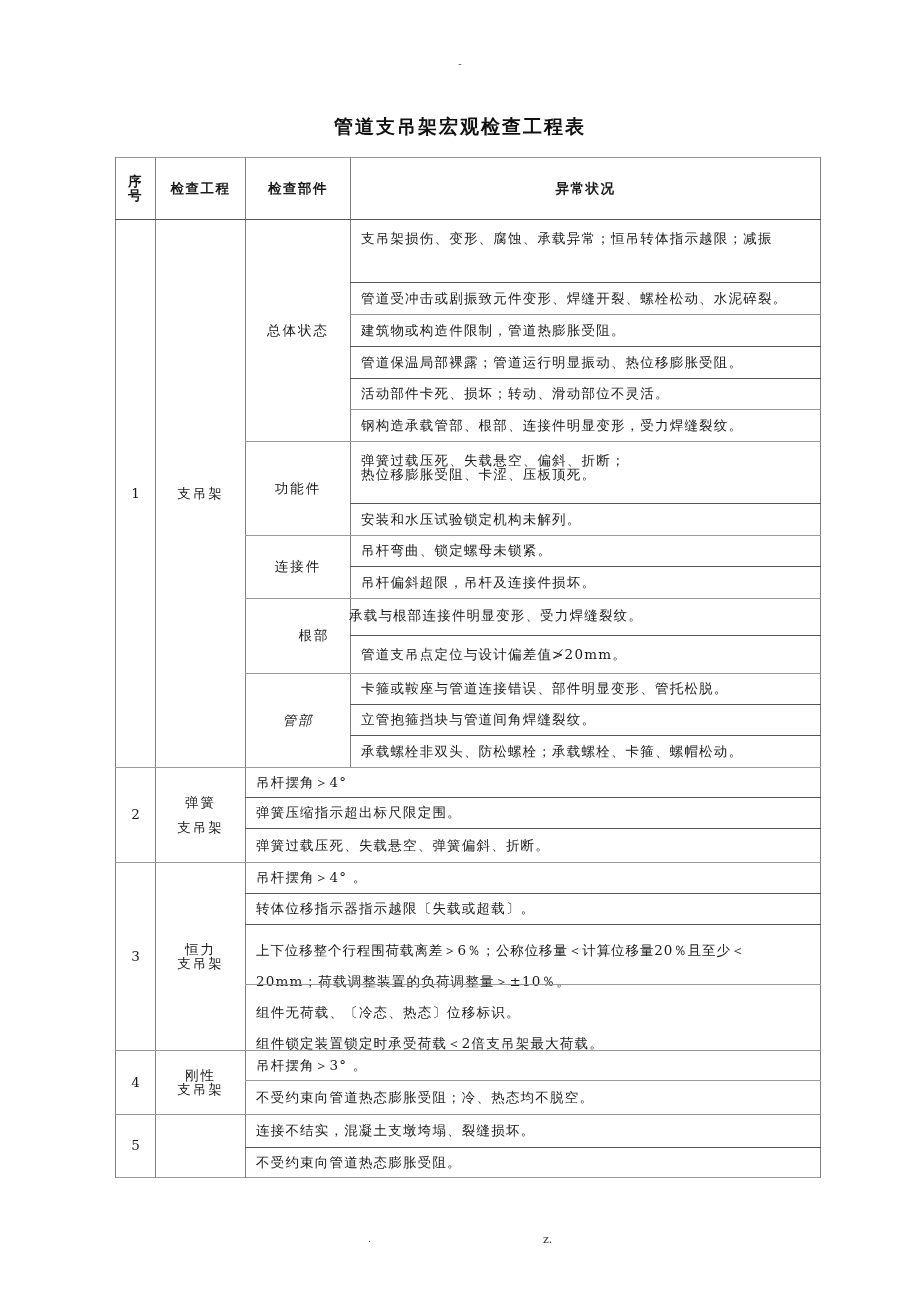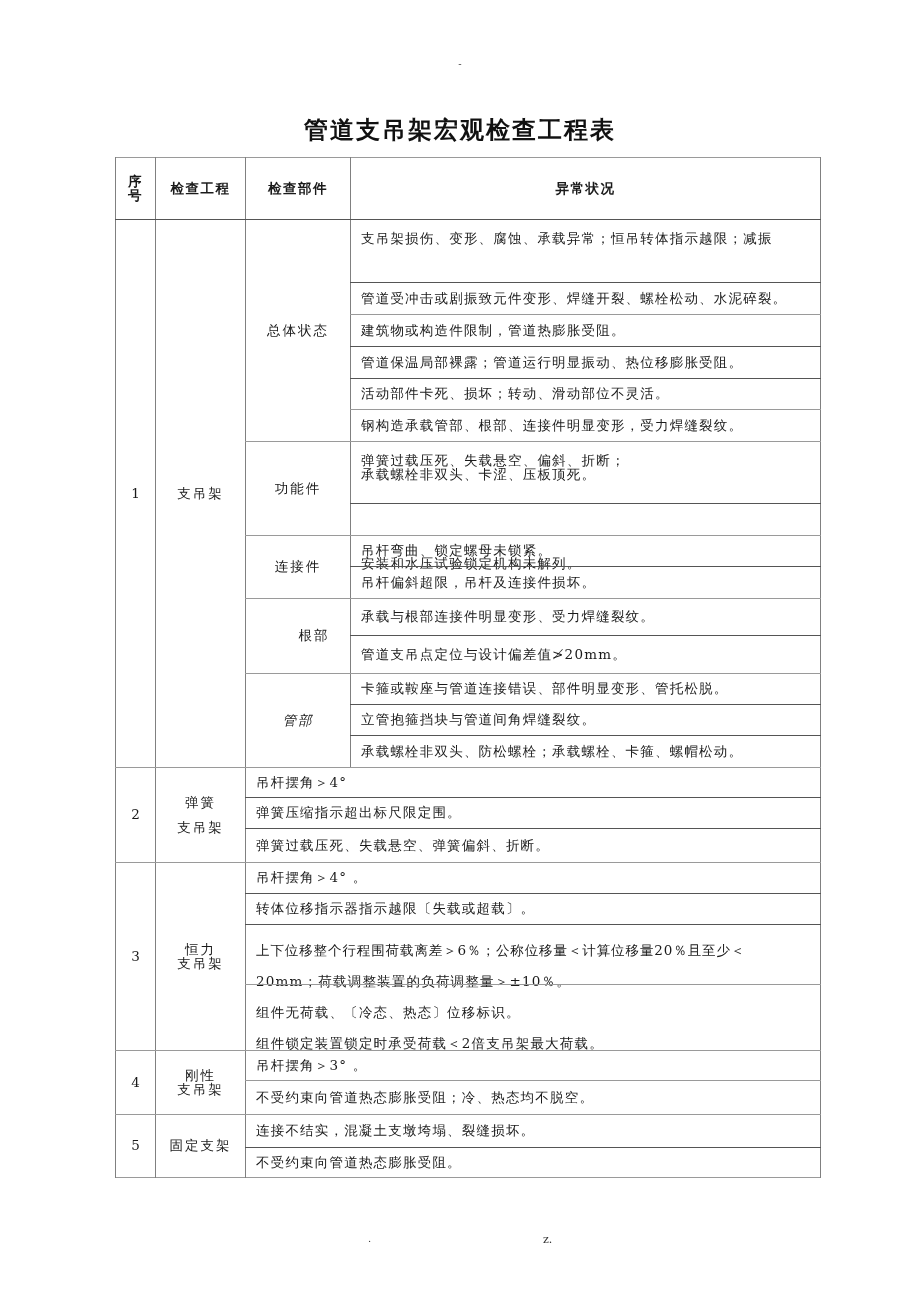--- a/index.html
+++ b/index.html
@@ -1,20 +1,20 @@
 <!DOCTYPE html>
 <html><head>
   <meta charset="utf-8">
   <style>
     html, body { margin: 0; padding: 0; background: #ffffff; }
     body { width: 920px; height: 1302px; position: relative; overflow: hidden;
            font-family: "DejaVu Serif", "Liberation Serif", serif; color: #1a1a1a; }
     .header-mark { position: absolute; top: 58px; left: 0; width: 920px; text-align: center; font-size: 10px; color: #333; }
     .title { position: absolute; top: 114px; left: 0; width: 920px; text-align: center;
-             font-size: 24px; font-weight: bold; letter-spacing: 2px; color: #111; }
+             font-size: 19px; font-weight: bold; letter-spacing: 2px; color: #111; }
     .footer-left { position: absolute; top: 1233px; left: 368px; font-size: 10px; color: #333; }
     .footer-right { position: absolute; top: 1233px; left: 543px; font-size: 11px; color: #333; }
     .center { display: flex; align-items: center; justify-content: center; text-align: center; }
     .hdr { font-weight: bold; font-size: 13.5px; letter-spacing: 1.5px; }
     .spaced { letter-spacing: 2px; }
     .desc { display: flex; align-items: center; padding-left: 10px; letter-spacing: 1.2px; white-space: nowrap; }
     .desc.two { display: block; padding-top: 12px; line-height: 31px; white-space: normal; padding-right: 4px; }
     .stack { display: flex; flex-direction: column; align-items: center; justify-content: center; line-height: 31px; }
   </style>
 </head>
@@ -66,34 +66,34 @@
   <div class="c desc" style="left:351px; top:347px; width:469px; height:31px;">管道保温局部裸露；管道运行明显振动、热位移膨胀受阻。</div>
   <div class="h" style="left:350px; top:378px; width:471px;"></div>
   <div class="c desc" style="left:351px; top:379px; width:469px; height:30px;">活动部件卡死、损坏；转动、滑动部位不灵活。</div>
   <div class="h l" style="left:350px; top:409px; width:471px;"></div>
   <div class="c desc" style="left:351px; top:410px; width:469px; height:31px;">钢构造承载管部、根部、连接件明显变形，受力焊缝裂纹。</div>
   <div class="h l" style="left:245px; top:441px; width:576px;"></div>
 
   <div class="c center spaced" style="left:246px; top:442px; width:104px; height:93px;">功能件</div>
   <div class="c desc two" style="left:351px; top:442px; width:469px; height:61px;">
     <div>弹簧过载压死、失载悬空、偏斜、折断；</div>
-    <div>承载螺栓非双头、卡涩、压板顶死。</div>
+    <div>热位移膨胀受阻、卡涩、压板顶死。</div>
   </div>
   <div class="h" style="left:350px; top:503px; width:471px;"></div>
-  <div class="c desc" style="left:351px; top:504px; width:469px; height:31px;margin-top:44px;">安装和水压试验锁定机构未解列。</div>
+  <div class="c desc" style="left:351px; top:504px; width:469px; height:31px;">安装和水压试验锁定机构未解列。</div>
   <div class="h l" style="left:245px; top:535px; width:576px;"></div>
 
   <div class="c center spaced" style="left:246px; top:536px; width:104px; height:62px;">连接件</div>
   <div class="c desc" style="left:351px; top:536px; width:469px; height:30px;">吊杆弯曲、锁定螺母未锁紧。</div>
   <div class="h" style="left:350px; top:566px; width:471px;"></div>
   <div class="c desc" style="left:351px; top:567px; width:469px; height:31px;">吊杆偏斜超限，吊杆及连接件损坏。</div>
   <div class="h l" style="left:245px; top:598px; width:576px;"></div>
 
   <div class="c center spaced" style="left:262px; top:599px; width:104px; height:74px;">根部</div>
-  <div class="c desc" style="left:351px; top:599px; width:469px; height:36px;">承载与根部连接件明显变形、受力焊缝裂纹。</div>
+  <div class="c desc" style="left:339px; top:599px; width:469px; height:36px;font-family:Liberation Mono, monospace;">承载与根部连接件明显变形、受力焊缝裂纹。</div>
   <div class="h" style="left:350px; top:635px; width:471px;"></div>
   <div class="c desc" style="left:351px; top:636px; width:469px; height:37px;">管道支吊点定位与设计偏差值≯20mm。</div>
   <div class="h l" style="left:245px; top:673px; width:576px;"></div>
 
   <div class="c center spaced" style="left:246px; top:674px; width:104px; height:93px;font-style:italic;">管部</div>
   <div class="c desc" style="left:351px; top:674px; width:469px; height:30px;">卡箍或鞍座与管道连接错误、部件明显变形、管托松脱。</div>
   <div class="h" style="left:350px; top:704px; width:471px;"></div>
   <div class="c desc" style="left:351px; top:705px; width:469px; height:30px;">立管抱箍挡块与管道间角焊缝裂纹。</div>
   <div class="h" style="left:350px; top:735px; width:471px;"></div>
   <div class="c desc" style="left:351px; top:736px; width:469px; height:31px;">承载螺栓非双头、防松螺栓；承载螺栓、卡箍、螺帽松动。</div>
@@ -137,20 +137,19 @@
   <div class="c center stack spaced" style="left:156px; top:1051px; width:89px; height:63px;">
     <span>刚性</span>
     <span>支吊架</span>
   </div>
   <div class="c desc" style="left:246px; top:1051px; width:574px; height:29px;">吊杆摆角＞3° 。</div>
   <div class="h l" style="left:245px; top:1080px; width:576px;"></div>
   <div class="c desc" style="left:246px; top:1081px; width:574px; height:33px;">不受约束向管道热态膨胀受阻；冷、热态均不脱空。</div>
   <div class="h l" style="left:115px; top:1114px; width:706px;"></div>
 
   <div class="c center" style="left:116px; top:1115px; width:39px; height:62px;">5</div>
-  <div class="c center spaced" style="left:156px; top:1115px; width:89px; height:62px;">固定支架</div>
   <div class="c desc" style="left:246px; top:1115px; width:574px; height:32px;">连接不结实，混凝土支墩垮塌、裂缝损坏。</div>
   <div class="h" style="left:245px; top:1147px; width:576px;"></div>
   <div class="c desc" style="left:246px; top:1148px; width:574px; height:29px;">不受约束向管道热态膨胀受阻。</div>
 </div>
 
 <div class="footer-left">.</div>
 <div class="footer-right">z.</div>
 
 </body></html>

